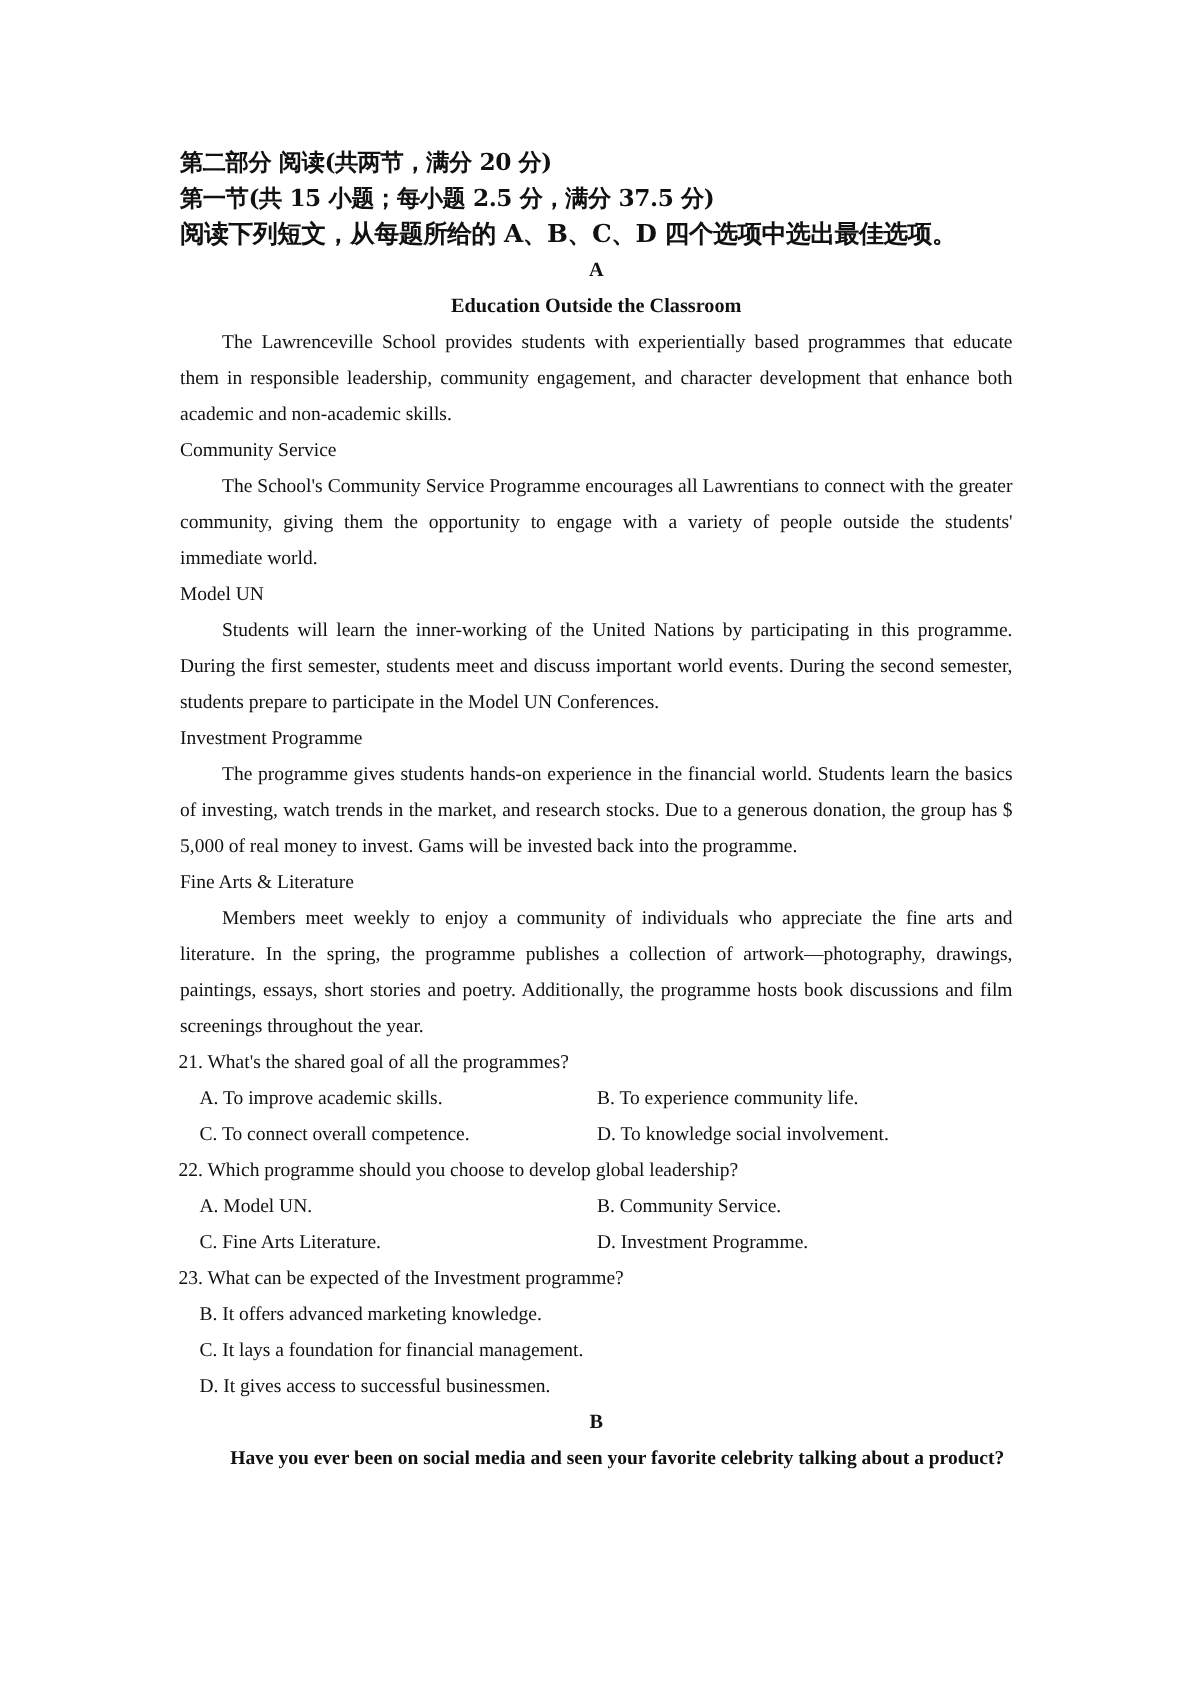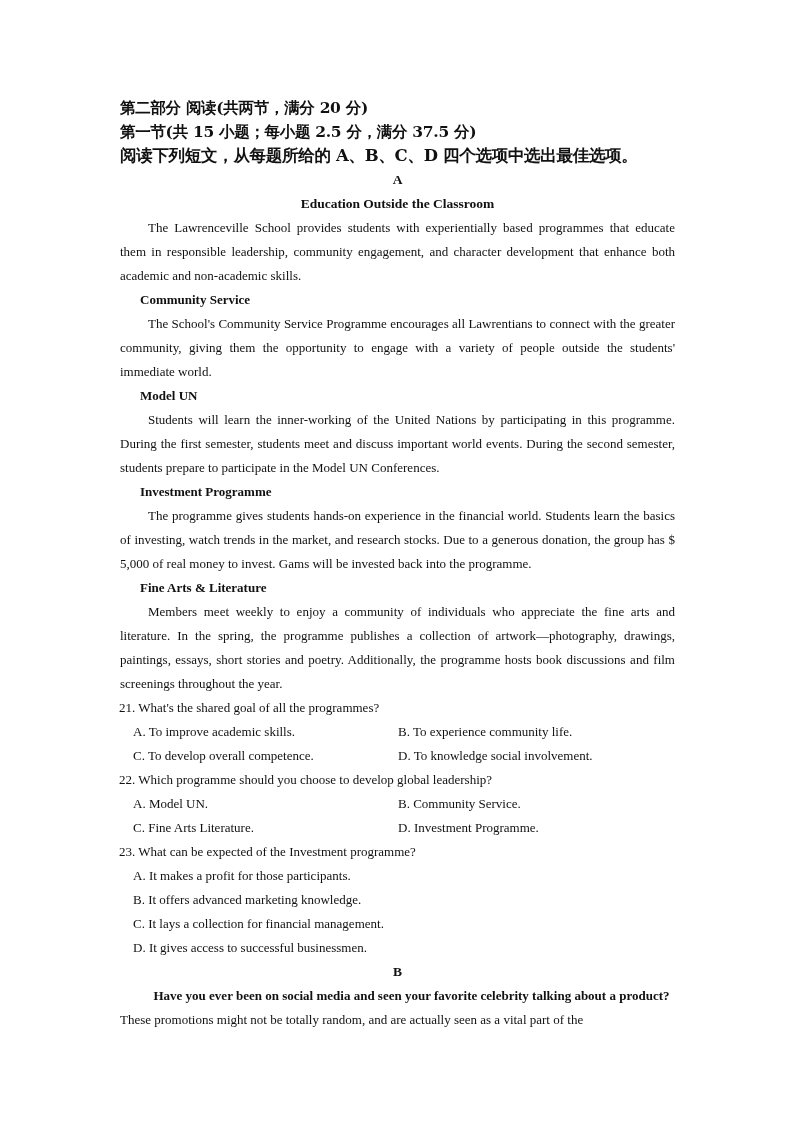--- a/index.html
+++ b/index.html
@@ -41,25 +41,24 @@
       height: 24px;
     }
     .para {
       font-size: 13px;
       line-height: 24px;
       text-align: justify;
       text-indent: 28px;
       margin: 0;
     }
     .section-head {
-      font-weight: bold;
+      font-weight: normal;
       font-size: 13px;
       line-height: 24px;
       height: 24px;
-      margin-left: 20px;
     }
     .question {
       font-size: 13px;
       line-height: 24px;
       height: 24px;
       margin-left: -1px;
     }
     .opt-row {
       display: flex;
       font-size: 13px;
@@ -102,37 +101,35 @@
 
   <div class="section-head">Fine Arts &amp; Literature</div>
   <p class="para">Members meet weekly to enjoy a community of individuals who appreciate the fine arts and literature. In the spring, the programme publishes a collection of artwork—photography, drawings, paintings, essays, short stories and poetry. Additionally, the programme hosts book discussions and film screenings throughout the year.</p>
 
   <div class="question">21. What's the shared goal of all the programmes?</div>
   <div class="opt-row">
     <span class="opt">A. To improve academic skills.</span>
     <span class="opt">B. To experience community life.</span>
   </div>
   <div class="opt-row">
-    <span class="opt">C. To develop overall competence.</span>
+    <span class="opt">C. To connect overall competence.</span>
     <span class="opt">D. To knowledge social involvement.</span>
   </div>
 
   <div class="question">22. Which programme should you choose to develop global leadership?</div>
   <div class="opt-row">
     <span class="opt">A. Model UN.</span>
     <span class="opt">B. Community Service.</span>
   </div>
   <div class="opt-row">
     <span class="opt">C. Fine Arts Literature.</span>
     <span class="opt">D. Investment Programme.</span>
   </div>
 
   <div class="question">23. What can be expected of the Investment programme?</div>
-  <div class="opt-single">A. It makes a profit for those participants.</div>
   <div class="opt-single">B. It offers advanced marketing knowledge.</div>
-  <div class="opt-single">C. It lays a collection for financial management.</div>
+  <div class="opt-single">C. It lays a foundation for financial management.</div>
   <div class="opt-single">D. It gives access to successful businessmen.</div>
 
   <div class="center-title">B</div>
   <div class="para" style="text-align:center; height:24px; white-space:nowrap;font-weight:bold;">Have you ever been on social media and seen your favorite celebrity talking about a product?</div>
-  <div class="para" style="text-align:left; text-indent:0; height:24px; white-space:nowrap;">These promotions might not be totally random, and are actually seen as a vital part of the</div>
 
 </div>
 
 </body></html>

